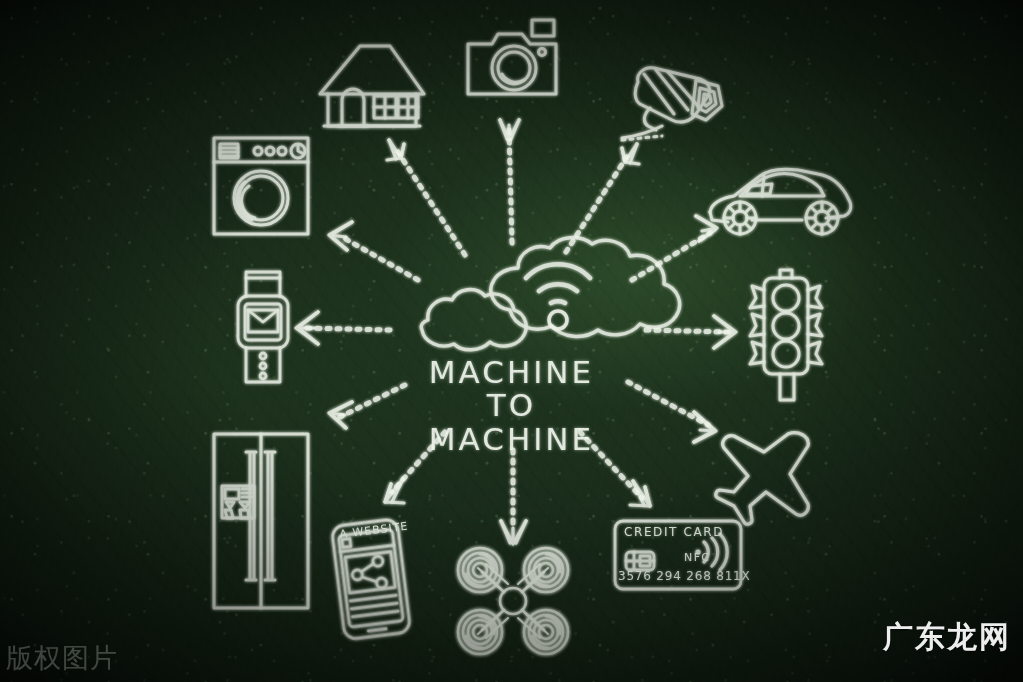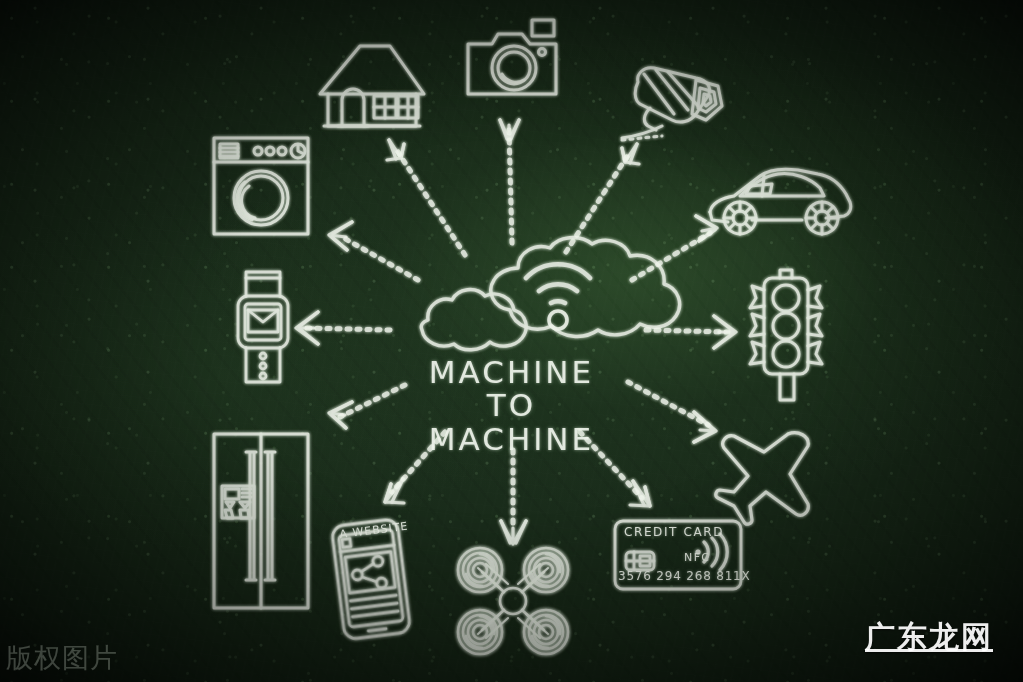--- a/index.html
+++ b/index.html
@@ -78,27 +78,26 @@
     user-select:none;
     white-space:nowrap;
   }
   .wm-left{
     left:6px;bottom:6px;
     font-size:27px;
     color:rgba(225,235,220,.26);
     letter-spacing:1px;
   }
   .wm-right{
-    right:30px;bottom:24px;
+    right:12px;bottom:24px;
     font-size:30px;
     font-weight:bold;
     color:rgba(255,255,255,.93);
     letter-spacing:2px;
     text-shadow:0 1px 2px rgba(0,0,0,.6);
-    text-decoration:underline;
   }
 </style>
 </head>
 <body>
 
 <div id="board">
 
   <div class="tex speck"></div>
   <div class="tex smear"></div>
 

